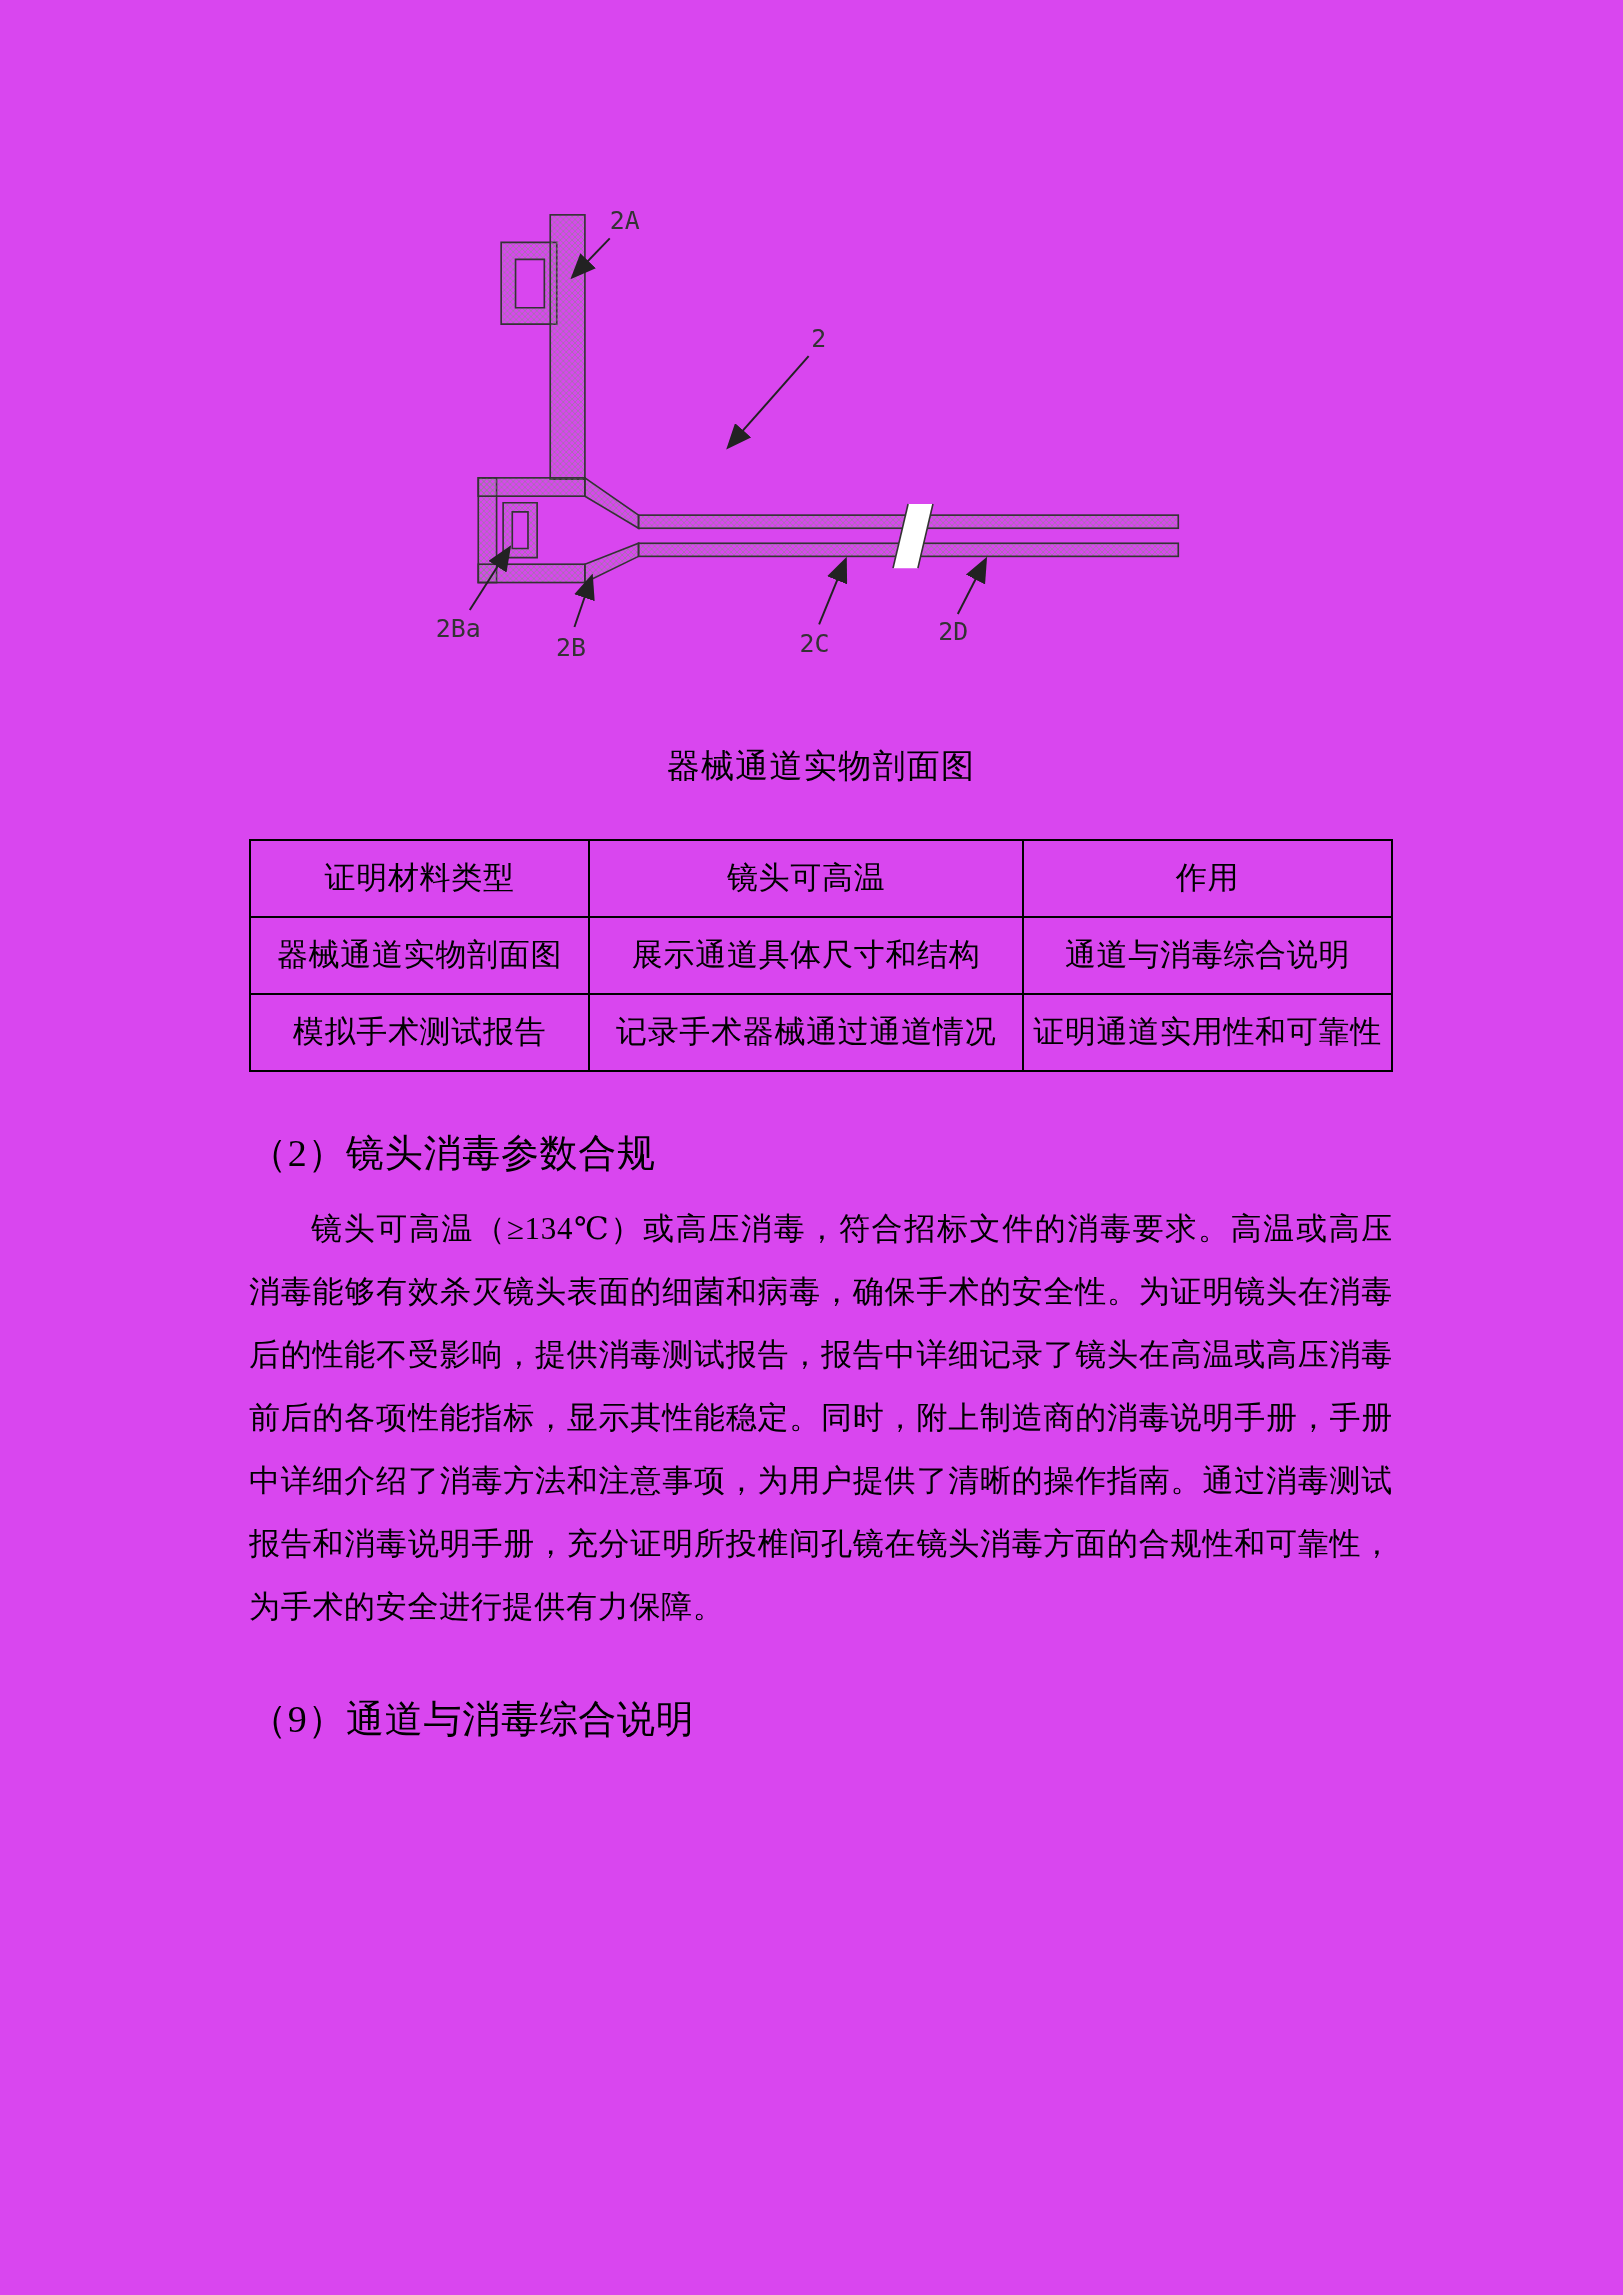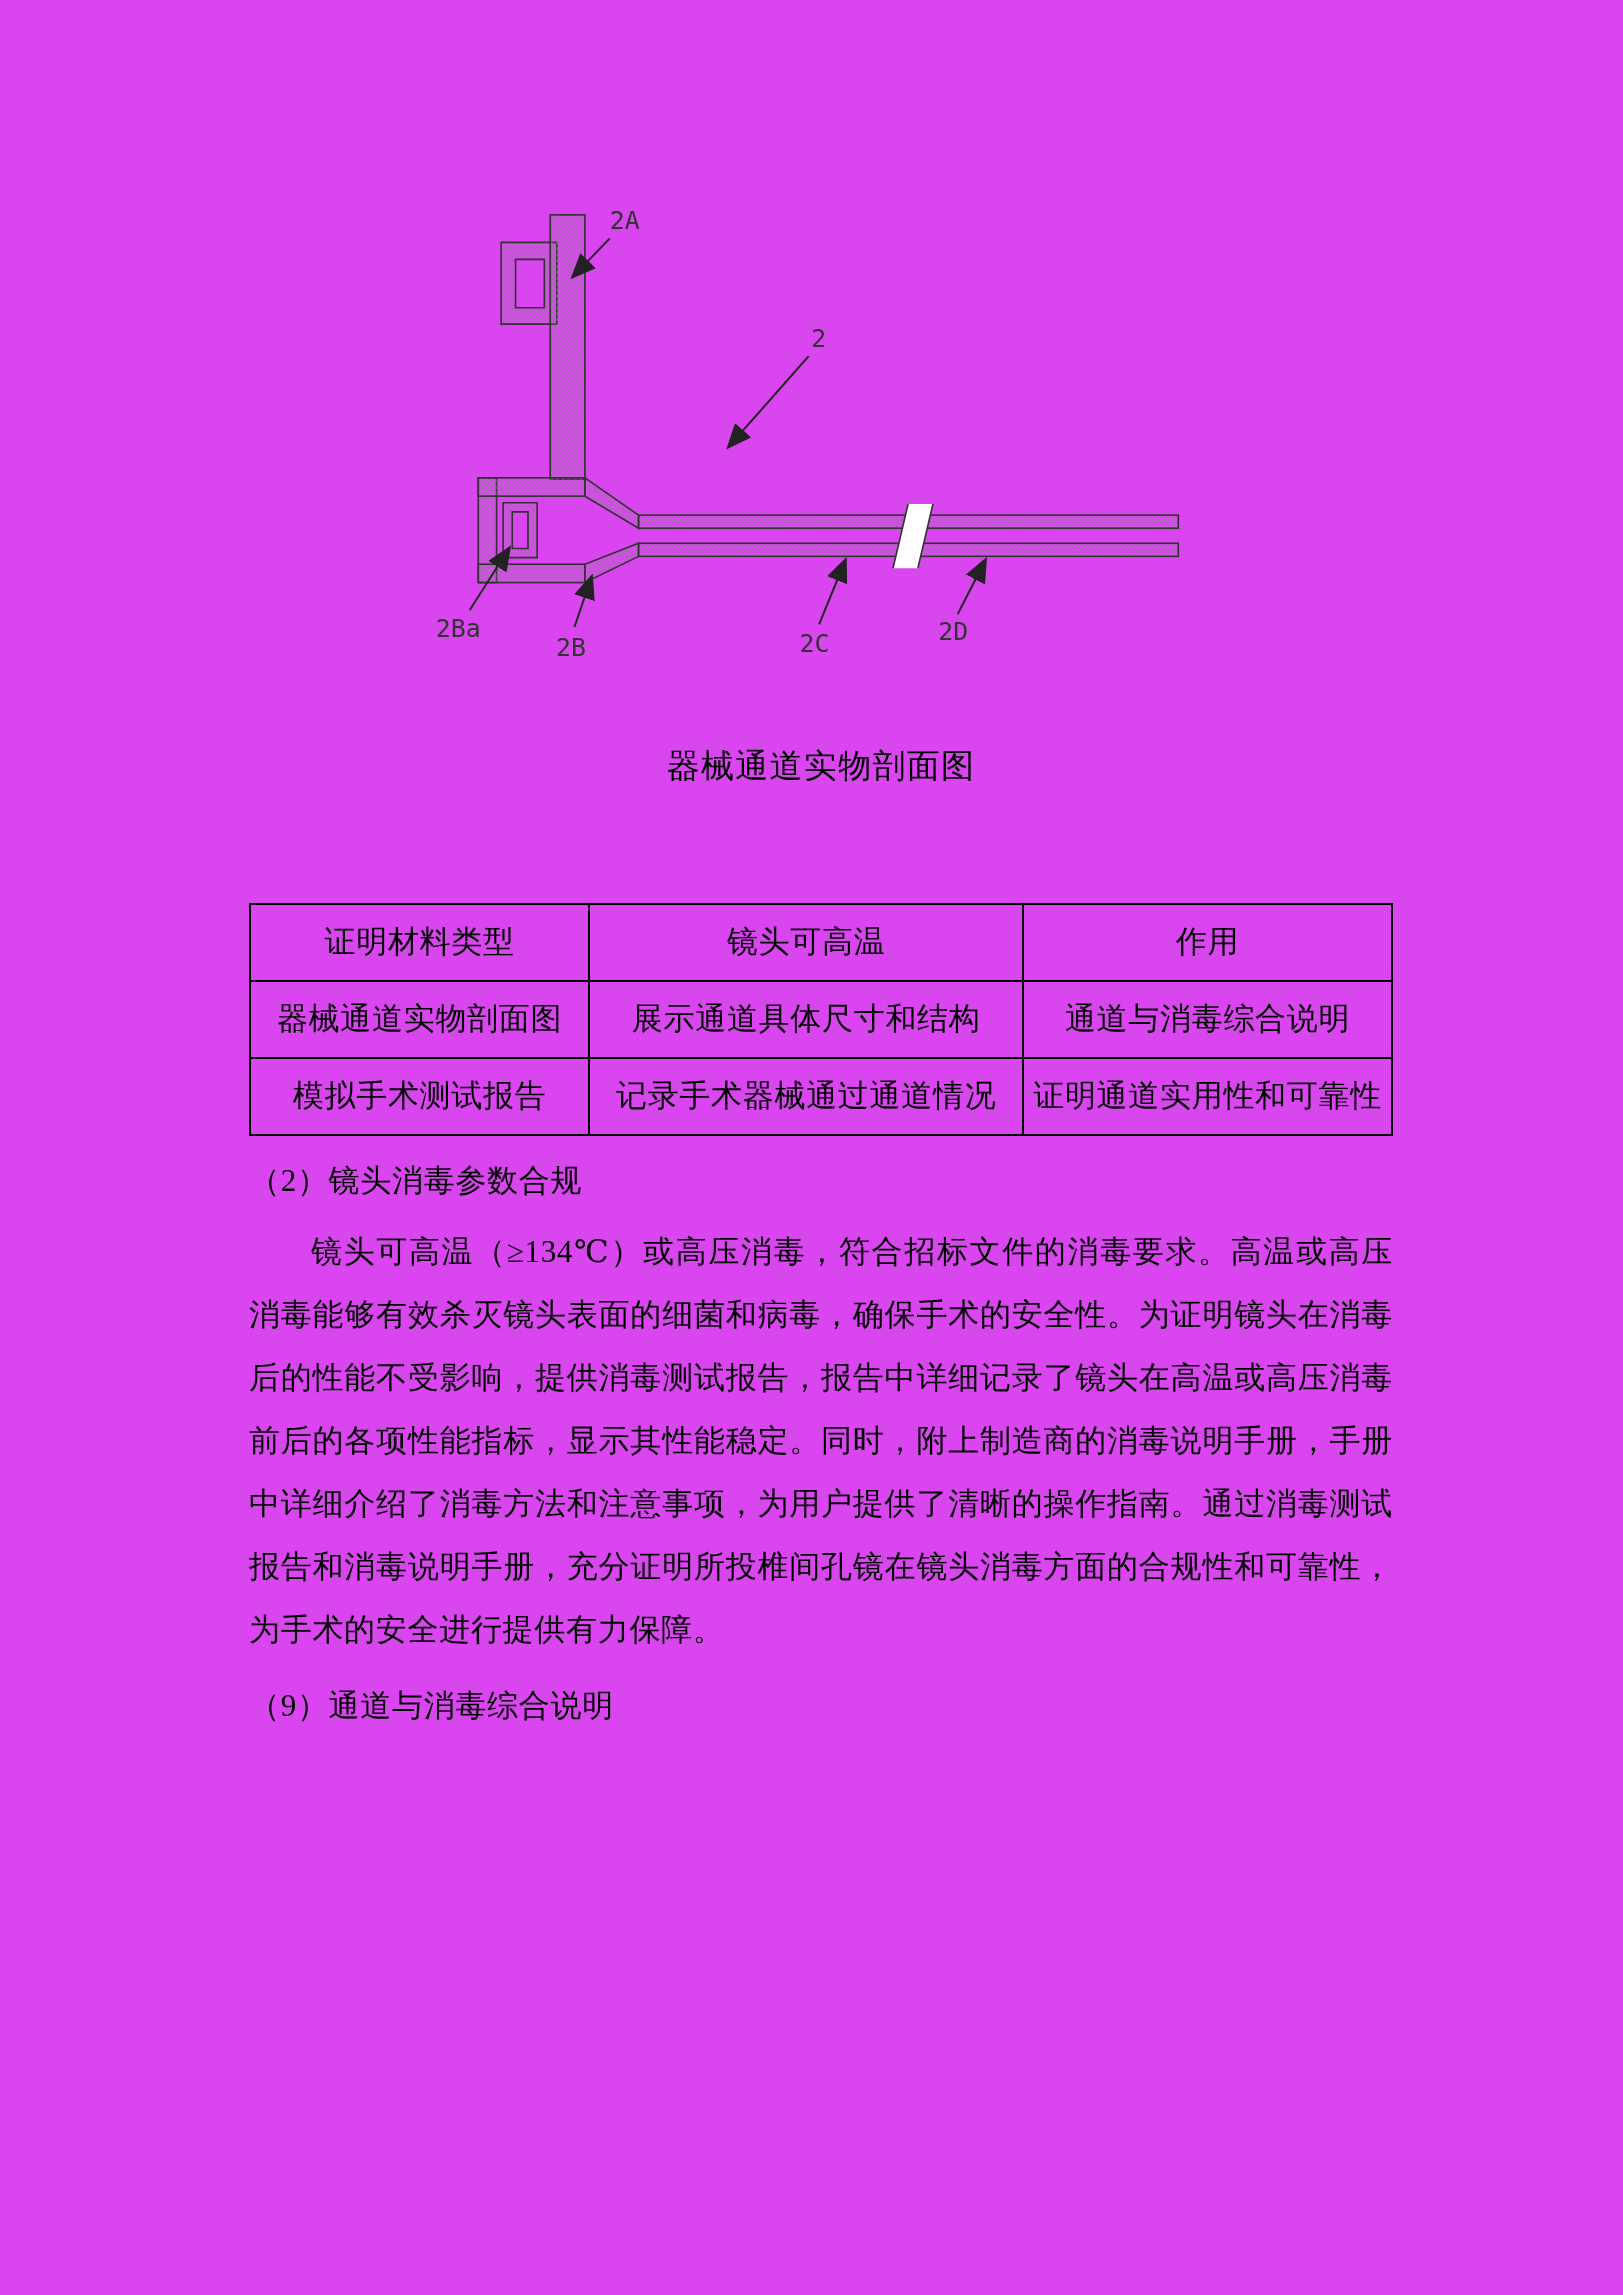--- a/index.html
+++ b/index.html
@@ -28,38 +28,38 @@
   }
   .caption {
     text-align: center;
     font-size: 33px;
     margin-top: 10.5px;
     letter-spacing: 1.3px;
   }
   
   table.evidence {
     border-collapse: collapse;
-    margin-top: 114px;
+    margin-top: 50px;
     width: 100%;
     table-layout: fixed;
   }
   .evidence th, .evidence td {
     border: 2px solid #000000;
     font-weight: normal;
     font-size: 31px;
     text-align: center;
     vertical-align: middle;
     height: 77px;
     padding: 3.9px 5.2px;
     letter-spacing: 0.7px;
   }
   
   .sec-heading {
-    font-size: 31px;
-    margin-top: 24px;
+    font-size: 38px;
+    margin-top: 56px;
     letter-spacing: 0.7px;
   }
   .sec-para {
     font-size: 31px;
     line-height: 63px;
     text-align: justify;
     text-indent: 2em;
     margin-top: 18.3px;
     letter-spacing: 0.7px;
   }

